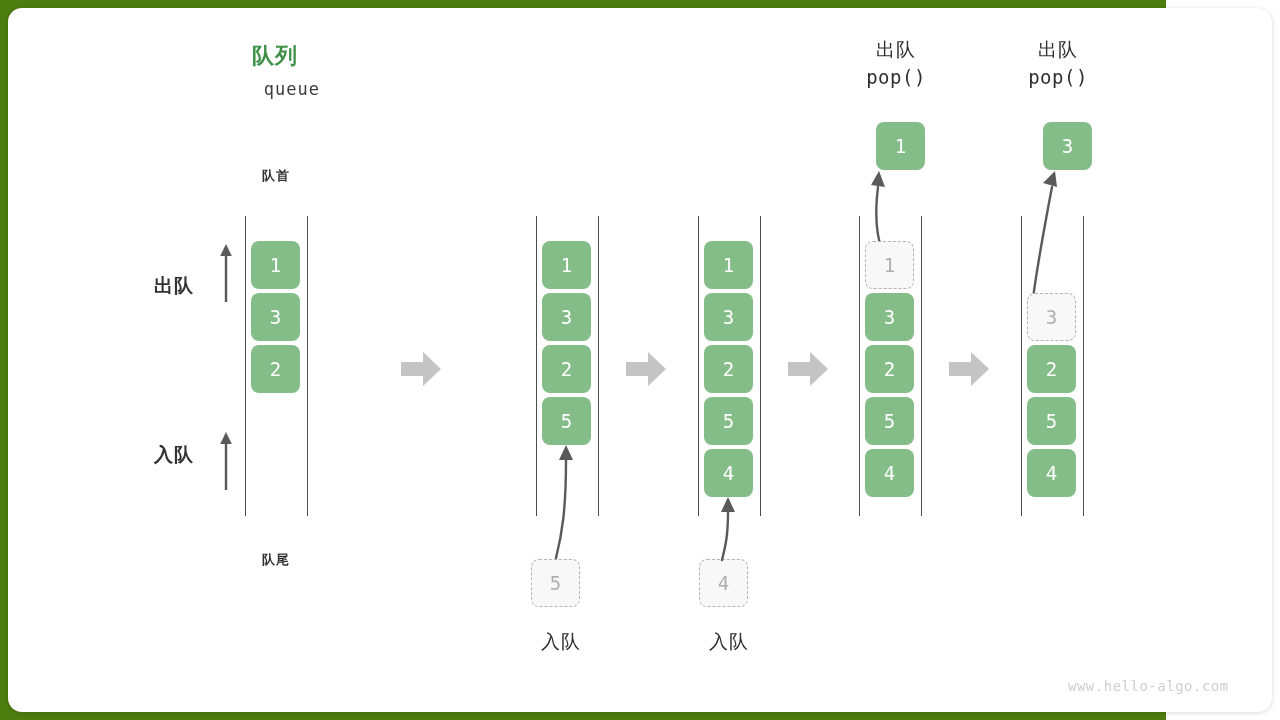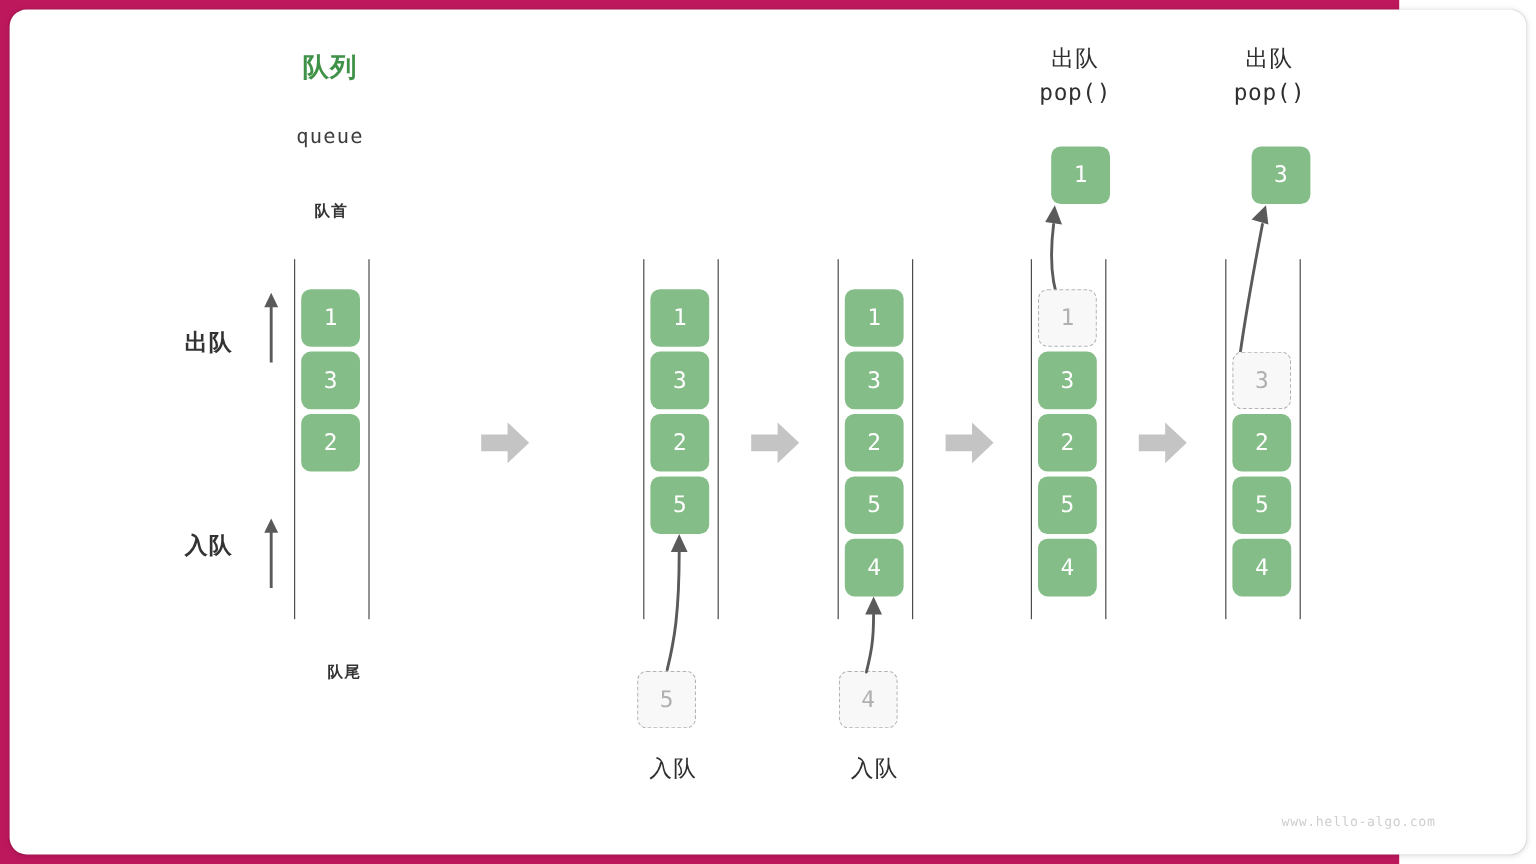--- a/index.html
+++ b/index.html
@@ -11,21 +11,21 @@
     width: 1280px;
     height: 720px;
     overflow: hidden;
     font-family: "DejaVu Sans", "Liberation Sans", sans-serif;
   }
 
   #canvas {
     position: relative;
     width: 1166px;
     height: 720px;
-    background: #be185d;
+    background: #4d7c0f;
   }
 
   .card {
     position: absolute;
     left: 8px;
     top: 8px;
     width: 1264px;
     height: 704px;
     background: #ffffff;
     border-radius: 14px;
@@ -122,37 +122,37 @@
     height: 44px;
     color: #c4c4c4;
   }
 
   .up-tick { position: absolute; color: #5a5a5a; }
   .curve { position: absolute; overflow: visible; }
 
   .watermark {
     position: absolute;
     font-family: "DejaVu Sans Mono", "Liberation Mono", monospace;
-    font-size: 11px;
+    font-size: 14px;
     color: #cfcfcf;
     letter-spacing: 0.5px;
     white-space: nowrap;
   }
 </style>
 </head>
 <body>
 
 <div id="canvas">
   <div class="card">
 
     <div class="abs title-cn" style="left:236px; top:33px; width:62px; text-align:center;">队列</div>
-    <div class="abs title-code" style="left:210px; top:71px; width:114px; text-align:center;margin-top:25px;">queue</div>
+    <div class="abs title-code" style="left:198px; top:71px; width:114px; text-align:right;">queue</div>
 
     <div class="abs end-label" style="left:228px; top:159px; width:80px; text-align:center;">队首</div>
-    <div class="abs end-label" style="left:239px; top:543px; width:80px; text-align:center;">队尾</div>
+    <div class="abs end-label" style="left:228px; top:543px; width:80px; text-align:center;">队尾</div>
 
     <div class="abs side-label" style="left:146px; top:265px;">出队</div>
     <svg class="up-tick" style="left:208px; top:234px;" width="20" height="62" viewBox="0 0 20 62">
       <line x1="10" y1="60" x2="10" y2="12" stroke="#5a5a5a" stroke-width="2.4"></line>
       <polygon points="10,2 4.2,14 15.8,14" fill="#5a5a5a"></polygon>
     </svg>
 
     <div class="abs side-label" style="left:146px; top:434px;">入队</div>
     <svg class="up-tick" style="left:208px; top:422px;" width="20" height="62" viewBox="0 0 20 62">
       <line x1="10" y1="60" x2="10" y2="12" stroke="#5a5a5a" stroke-width="2.4"></line>

